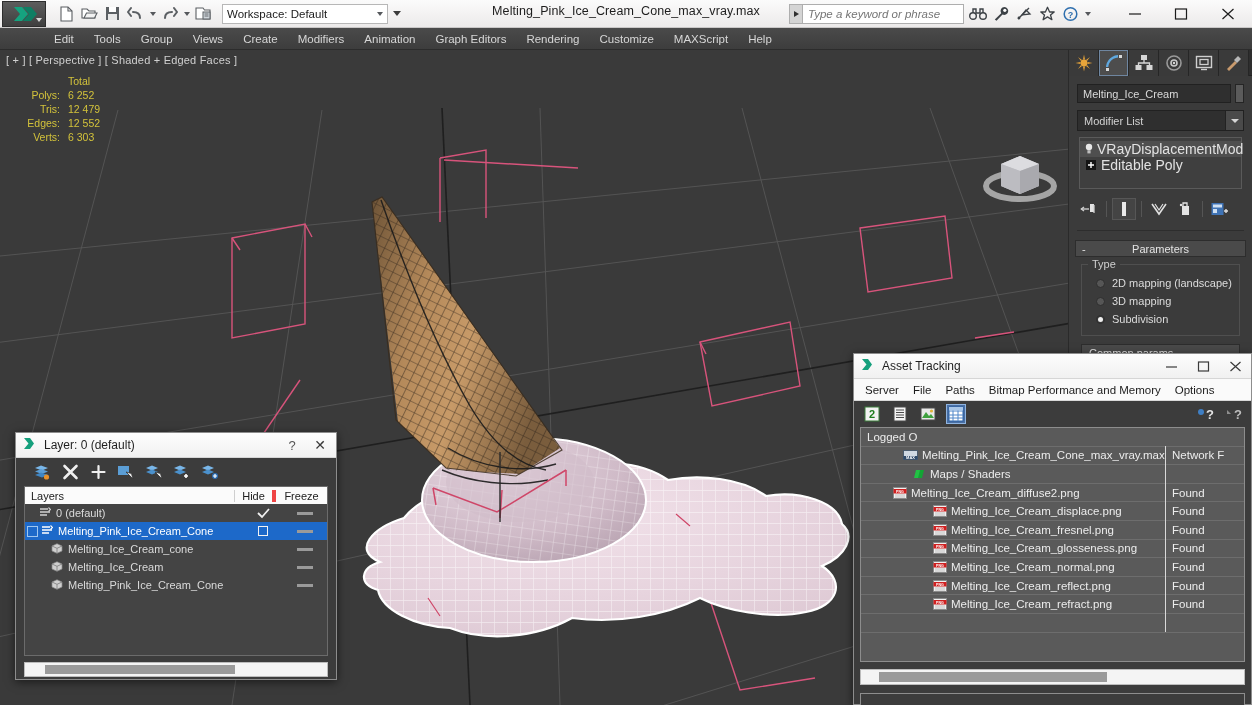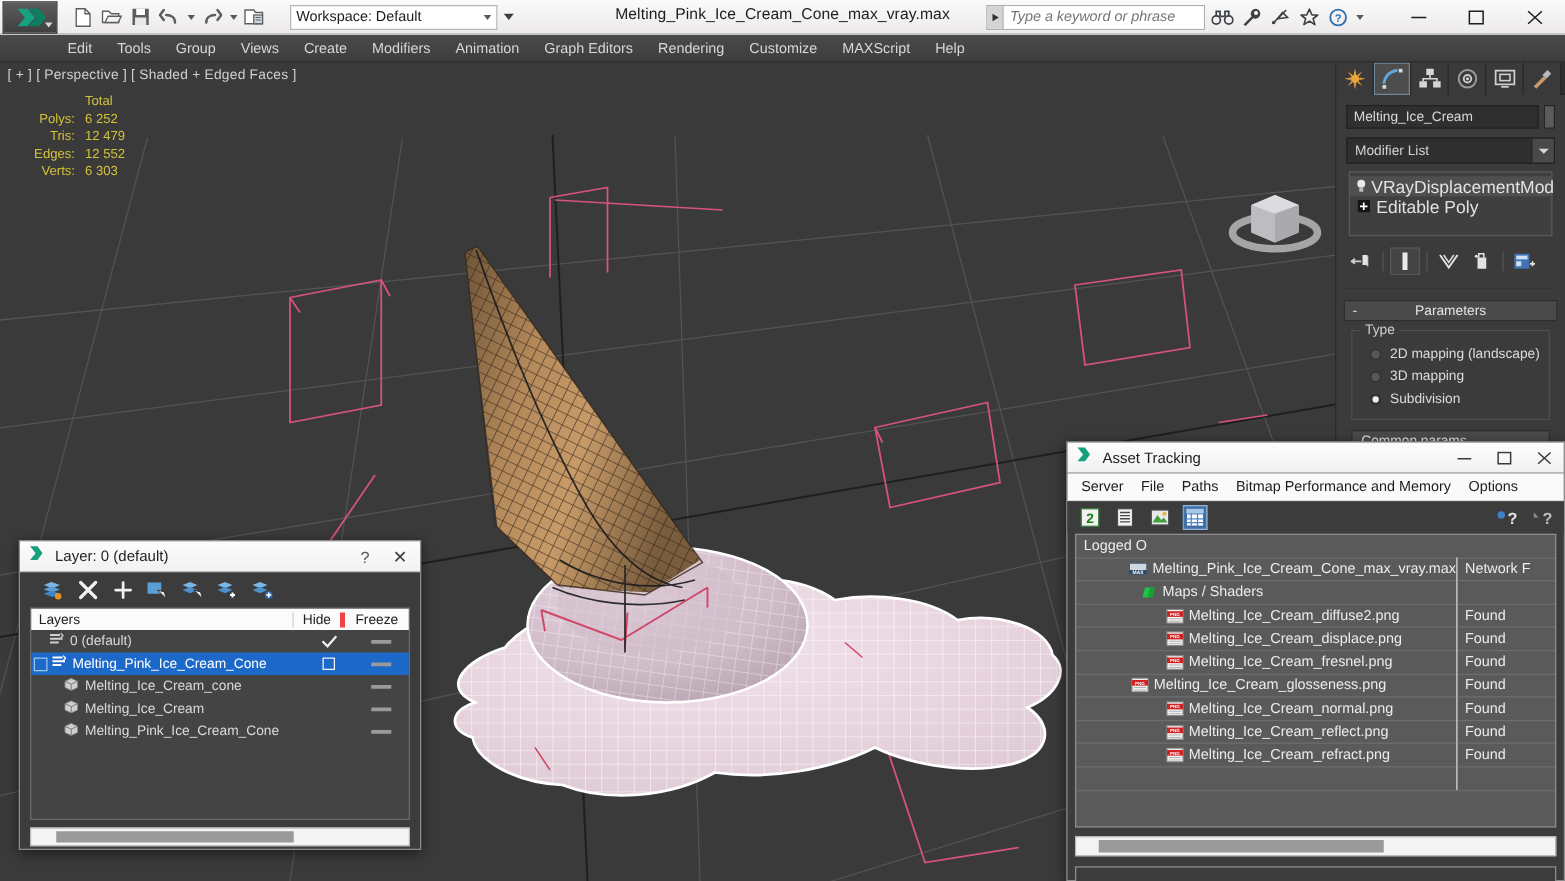--- a/index.html
+++ b/index.html
@@ -15,21 +15,21 @@
     border:1px solid #2e2e2e; display:flex; align-items:center; justify-content:center; position:relative;}
   .maxlogo svg{ display:block; }
   .logo-caret{ position:absolute; right:3px; bottom:4px; width:0;height:0;
     border-left:3px solid transparent;border-right:3px solid transparent;border-top:4px solid #d8d8d8;}
   .qat { display:flex; align-items:center; gap:2px; margin-left:10px; }
   .qbtn { width:21px; height:21px; display:flex; align-items:center; justify-content:center;
     border:1px solid transparent; border-radius:2px; }
   .qcaret{ width:9px;height:21px;display:flex;align-items:center;justify-content:center;}
   .qcaret i{ width:0;height:0;border-left:3px solid transparent;border-right:3px solid transparent;
     border-top:4px solid #55585c; display:block;}
-  .wsbox { margin-left:16px; height:20px; min-width:130px; background:#fff; border:1px solid #b7b7b7;
+  .wsbox { margin-left:6px; height:20px; min-width:130px; background:#fff; border:1px solid #b7b7b7;
     display:flex; align-items:center; padding:0 4px; font-size:11.5px; color:#1b1b1b;gap:44px; }
   .wsbox .wsl{flex:1;}
   .wsbox .wsc{ width:0;height:0;border-left:3px solid transparent;border-right:3px solid transparent;
     border-top:4px solid #55585c; margin-left:6px;}
   .wsdd { width:14px;height:20px;display:flex;align-items:center;justify-content:center;}
   .wsdd i{width:0;height:0;border-left:4px solid transparent;border-right:4px solid transparent;border-top:5px solid #3c3c3c;}
   .doctitle { position:absolute; left:0; right:0; top:4px; text-align:center; font-size:12.5px;
     color:#1d1d1d; pointer-events:none; letter-spacing:.1px; }
   .tb-right { margin-left:auto; display:flex; align-items:center; height:28px; }
   .searchwrap { display:flex; align-items:center; height:20px; border:1px solid #aeaeae; background:#fff; margin-right:4px;}
@@ -871,74 +871,74 @@
                 <path d="M1 2 L6 2 L4 10 L-1 10 Z" fill="#22c244" transform="translate(2,0)"></path>
                 <path d="M7 2 L11 2 L9 10 L5 10 Z" fill="#12a534"></path>
               </svg>
           </span>
           <span>Maps / Shaders</span>
         </div>
         <div class="astat"></div>
       </div>
 
       <div class="arow">
+        <div class="aname" style="padding-left:32px;">
+          <span class="ficon">
+            <svg width="14" height="12" viewBox="0 0 14 12">
+                <rect x="0.5" y="0.5" width="13" height="11" fill="#f0f0f0" stroke="#8a8a8a"></rect>
+                <rect x="0.5" y="2" width="13" height="4.5" fill="#d02020"></rect>
+                <text x="7" y="5.7" font-size="3.6" font-family="Liberation Sans" fill="#fff" text-anchor="middle" font-weight="bold">PNG</text>
+                <path d="M2 8h10M2 10h10" stroke="#b5b5b5" stroke-width=".8"></path>
+              </svg>
+          </span>
+          <span>Melting_Ice_Cream_diffuse2.png</span>
+        </div>
+        <div class="astat">Found</div>
+      </div>
+
+      <div class="arow">
         <div class="aname" style="padding-left:72px;">
           <span class="ficon">
             <svg width="14" height="12" viewBox="0 0 14 12">
                 <rect x="0.5" y="0.5" width="13" height="11" fill="#f0f0f0" stroke="#8a8a8a"></rect>
                 <rect x="0.5" y="2" width="13" height="4.5" fill="#d02020"></rect>
                 <text x="7" y="5.7" font-size="3.6" font-family="Liberation Sans" fill="#fff" text-anchor="middle" font-weight="bold">PNG</text>
                 <path d="M2 8h10M2 10h10" stroke="#b5b5b5" stroke-width=".8"></path>
               </svg>
           </span>
-          <span>Melting_Ice_Cream_diffuse2.png</span>
+          <span>Melting_Ice_Cream_displace.png</span>
         </div>
         <div class="astat">Found</div>
       </div>
 
       <div class="arow">
         <div class="aname" style="padding-left:72px;">
           <span class="ficon">
             <svg width="14" height="12" viewBox="0 0 14 12">
                 <rect x="0.5" y="0.5" width="13" height="11" fill="#f0f0f0" stroke="#8a8a8a"></rect>
                 <rect x="0.5" y="2" width="13" height="4.5" fill="#d02020"></rect>
                 <text x="7" y="5.7" font-size="3.6" font-family="Liberation Sans" fill="#fff" text-anchor="middle" font-weight="bold">PNG</text>
                 <path d="M2 8h10M2 10h10" stroke="#b5b5b5" stroke-width=".8"></path>
               </svg>
           </span>
-          <span>Melting_Ice_Cream_displace.png</span>
+          <span>Melting_Ice_Cream_fresnel.png</span>
         </div>
         <div class="astat">Found</div>
       </div>
 
       <div class="arow">
         <div class="aname" style="padding-left:72px;">
           <span class="ficon">
             <svg width="14" height="12" viewBox="0 0 14 12">
                 <rect x="0.5" y="0.5" width="13" height="11" fill="#f0f0f0" stroke="#8a8a8a"></rect>
                 <rect x="0.5" y="2" width="13" height="4.5" fill="#d02020"></rect>
                 <text x="7" y="5.7" font-size="3.6" font-family="Liberation Sans" fill="#fff" text-anchor="middle" font-weight="bold">PNG</text>
                 <path d="M2 8h10M2 10h10" stroke="#b5b5b5" stroke-width=".8"></path>
               </svg>
           </span>
-          <span>Melting_Ice_Cream_fresnel.png</span>
-        </div>
-        <div class="astat">Found</div>
-      </div>
-
-      <div class="arow">
-        <div class="aname" style="padding-left:44px;">
-          <span class="ficon">
-            <svg width="14" height="12" viewBox="0 0 14 12">
-                <rect x="0.5" y="0.5" width="13" height="11" fill="#f0f0f0" stroke="#8a8a8a"></rect>
-                <rect x="0.5" y="2" width="13" height="4.5" fill="#d02020"></rect>
-                <text x="7" y="5.7" font-size="3.6" font-family="Liberation Sans" fill="#fff" text-anchor="middle" font-weight="bold">PNG</text>
-                <path d="M2 8h10M2 10h10" stroke="#b5b5b5" stroke-width=".8"></path>
-              </svg>
-          </span>
           <span>Melting_Ice_Cream_glosseness.png</span>
         </div>
         <div class="astat">Found</div>
       </div>
 
       <div class="arow">
         <div class="aname" style="padding-left:72px;">
           <span class="ficon">
             <svg width="14" height="12" viewBox="0 0 14 12">
                 <rect x="0.5" y="0.5" width="13" height="11" fill="#f0f0f0" stroke="#8a8a8a"></rect>

